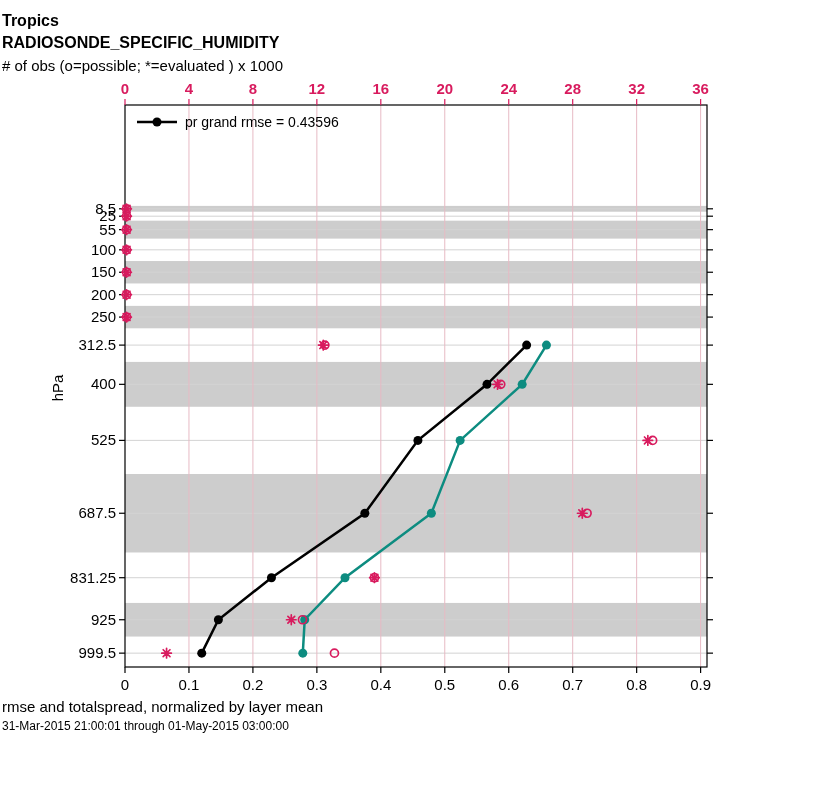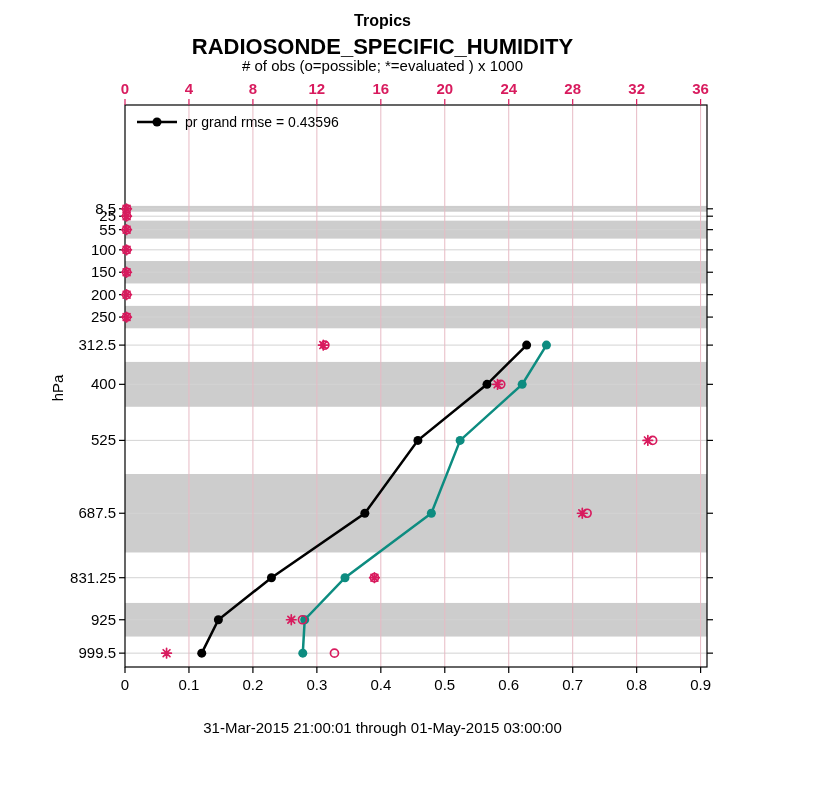--- a/index.html
+++ b/index.html
@@ -1,28 +1,28 @@
 <!DOCTYPE html>
 <html><head>
 <meta charset="utf-8">
 <style>
   html,body{margin:0;padding:0;background:#ffffff;}
   #page{position:relative;width:830px;height:800px;background:#fff;overflow:hidden;
         font-family:"Liberation Sans", sans-serif;}
   #plot-svg{position:absolute;left:0;top:0;}
   .abs{position:absolute;}
-  .ctr{left:12px;width:741px;text-align:center;}
+  .ctr{left:2px;width:741px;}
   #title{top:12px;font-size:16px;font-weight:bold;color:#000;}
-  #subtitle{top:34px;font-size:22px;font-weight:bold;color:#000;}
+  #subtitle{top:34px;font-size:16px;font-weight:bold;color:#000;}
   #obs-label{top:57px;font-size:15px;font-weight:normal;}
   #legend{left:136px;top:113px;display:flex;flex-direction:row;gap:3px;}
   .legend-row{display:flex;align-items:center;gap:7px;height:17px;}
   .legend-text{font-size:14px;}
   #xlabel{top:698px;font-size:15px;color:#000;}
-  #daterange{top:719px;font-size:15px;color:#000;}
+  #daterange{top:719px;font-size:12px;color:#000;}
   #ylabel{left:57px;top:388px;transform:translate(-50%,-50%) rotate(-90deg);
           font-size:15px;color:#000;}
   #footer{top:770px;font-size:8.5px;color:#222;}
 </style>
 </head>
 <body>
 
 <div id="page">
 
   <svg id="plot-svg" width="830" height="800">
@@ -193,15 +193,16 @@
     <div class="legend-row">
       <svg width="42" height="12">
         <line x1="1" y1="6" x2="41" y2="6" stroke="#000000" stroke-width="2.5"></line>
         <circle cx="21" cy="6" r="4.5" fill="#000000"></circle>
       </svg>
       <span class="legend-text">pr grand rmse = 0.43596</span>
     </div>
   </div>
 
   <div class="abs" id="ylabel">hPa</div>
+  <div class="abs ctr" id="xlabel">rmse and totalspread, normalized by layer mean</div>
   <div class="abs ctr" id="daterange">31-Mar-2015 21:00:01 through 01-May-2015 03:00:00</div>
 
 </div>
 
 </body></html>

